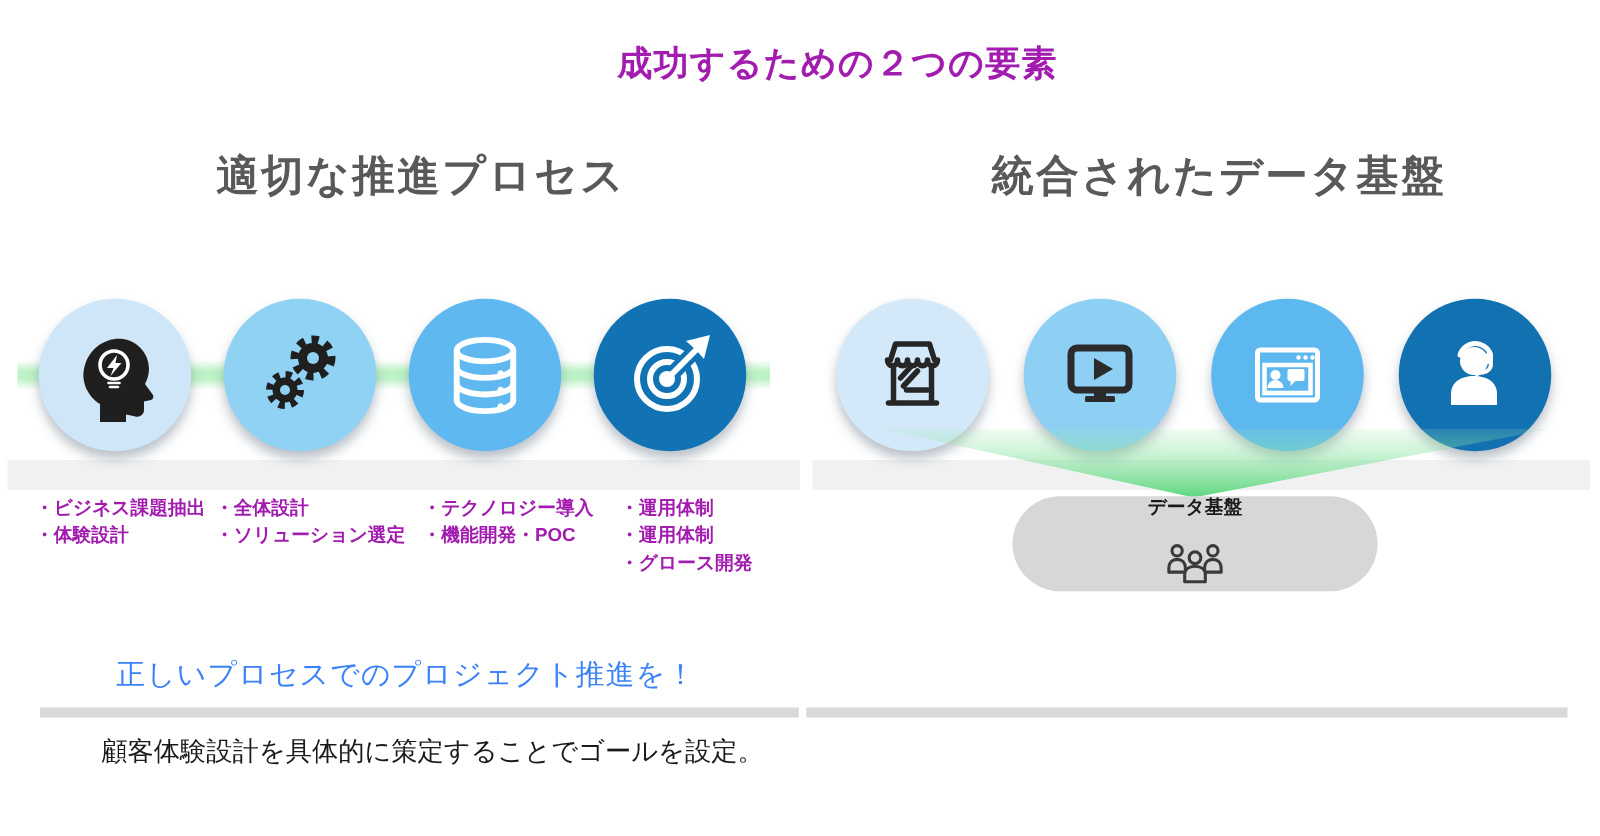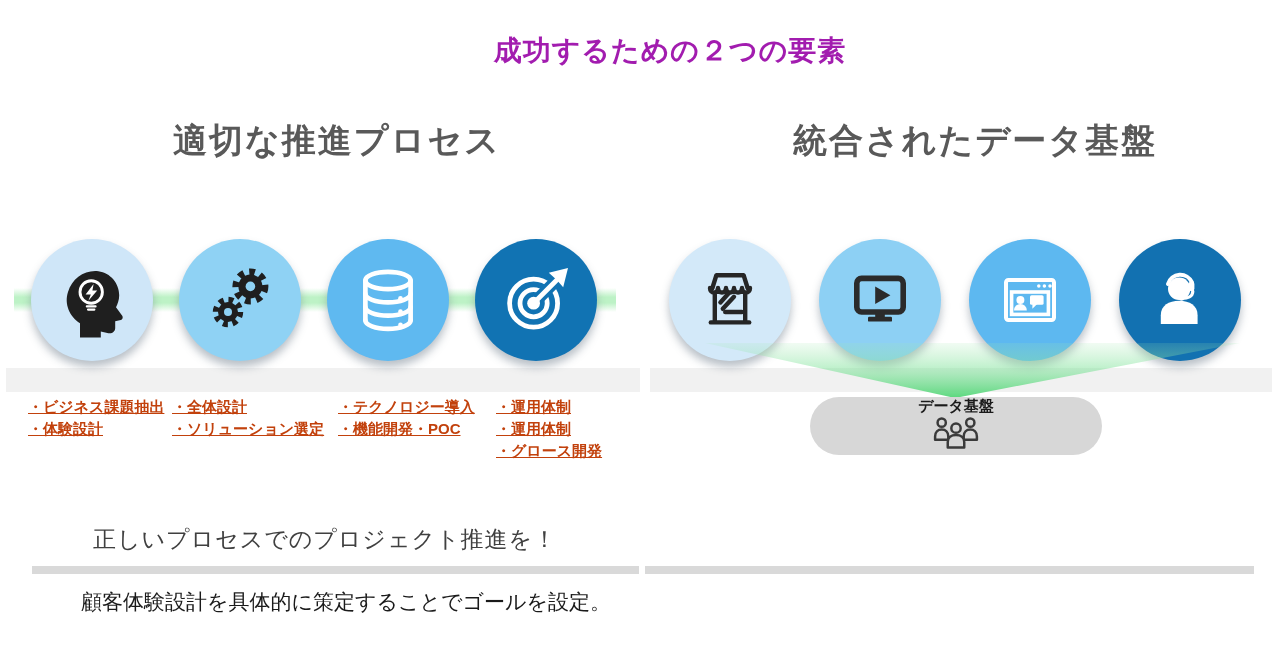--- a/index.html
+++ b/index.html
@@ -24,34 +24,34 @@
 
   
   .circ{position:absolute;top:239px;width:122px;height:122px;border-radius:50%;
     display:flex;align-items:center;justify-content:center;
     box-shadow:0 6px 9px rgba(100,115,130,.45);}
   .c1{background:#cfe6f8}.c2{background:#8fd2f4}.c3{background:#5fb9f0}.c4{background:#1173b3}
   .r1{background:#d3e9f9}.r2{background:#8dd0f4}.r3{background:#5db8f0}.r4{background:#1271b1}
   .circ svg{display:block;}
 
   
-  .bullets{top:396px;font-size:15px;font-weight:bold;line-height:22px;color:#c2410c;white-space:nowrap;text-decoration:underline;}
+  .bullets{top:396px;font-size:15px;font-weight:bold;line-height:22px;color:#a21caf;white-space:nowrap;}
   .bcol1{left:28px;} .bcol2{left:172px;} .bcol3{left:338px;} .bcol4{left:496px;}
   .bullets div{display:block;}
 
   
   .funnel{left:650px;top:335px;width:630px;height:70px;}
 
   
-  .pill{left:810px;top:397px;width:292px;height:58px;border-radius:38px;background:#d7d7d7;
-    display:flex;flex-direction:column;align-items:center;justify-content:flex-start;}
+  .pill{left:810px;top:397px;width:292px;height:76px;border-radius:38px;background:#d7d7d7;
+    display:flex;flex-direction:column;align-items:center;justify-content:space-between;}
   .pill-label{font-size:15px;font-weight:bold;color:#1a1a1a;line-height:17px;}
 
   
-  .headline{top:524px;text-align:center;font-size:23px;color:#404040;letter-spacing:1px;}
+  .headline{top:524px;text-align:center;font-size:23px;color:#3b82f6;letter-spacing:1px;}
   .headline.left{left:0;width:650px;font-weight:normal;}
   .headline.right{left:650px;width:620px;font-weight:bold;}
 
   
   .divider{top:566px;height:8px;background:#d9d9d9;}
   .divider.left{left:32px;width:607px;}
   .divider.right{left:645px;width:609px;}
 
   
   .bodytext{text-align:center;color:#1a1a1a;padding-left:16px;}

